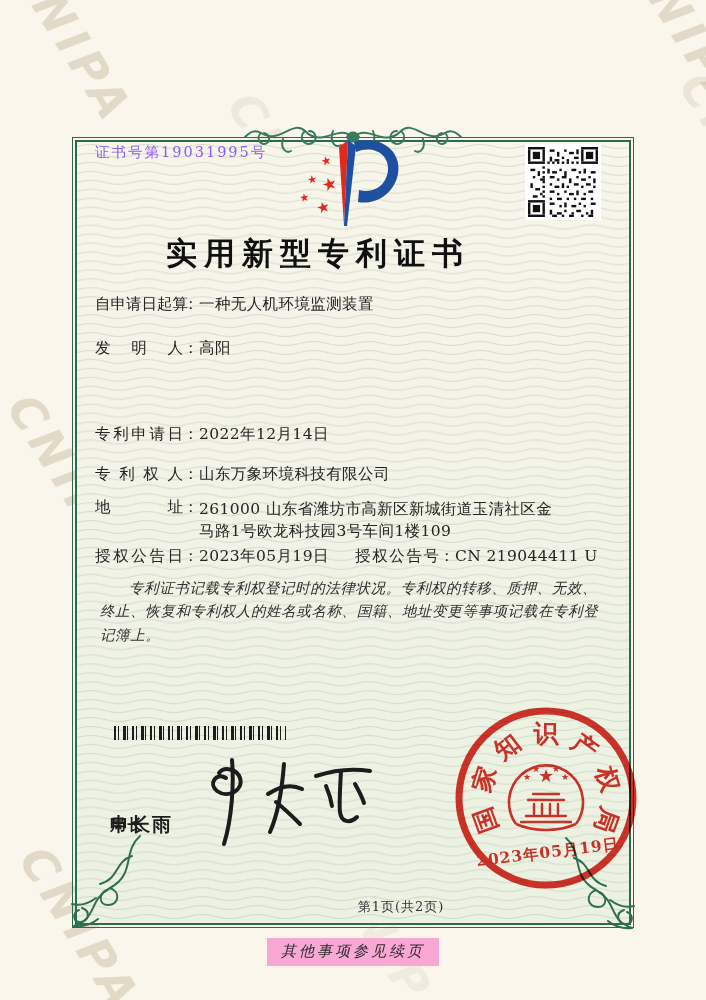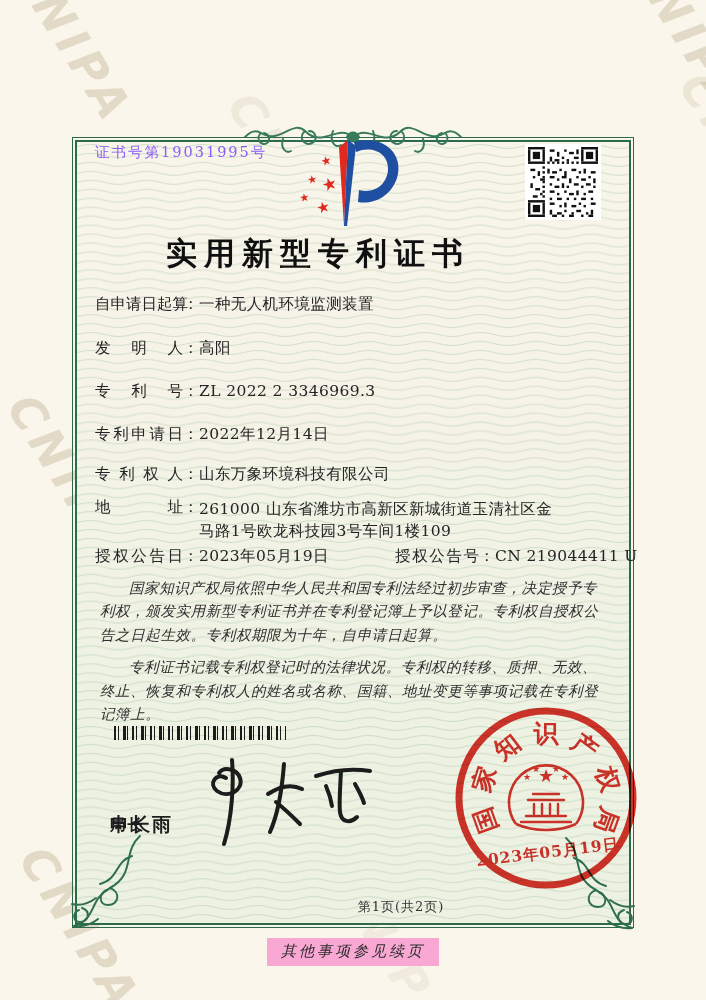--- a/index.html
+++ b/index.html
@@ -39,21 +39,21 @@
     position:absolute; left:72px; top:233px; width:492px;
     text-align:center; font-size:31px; font-weight:bold; letter-spacing:7px; color:#101010;
   }
   
   .field-row { position:absolute; left:95px; font-size:15.5px; line-height:1.25; color:#242424; white-space:nowrap; }
   .flabel { display:inline-block; width:88px; text-align:justify; text-align-last:justify; vertical-align:top; }
   .fcolon { display:inline-block; width:16px; vertical-align:top; }
   .fvalue { display:inline-block; vertical-align:top; letter-spacing:0.4px; }
   .addr .fvalue { white-space:normal; width:362px; line-height:1.45; }
   .grp2 { position:absolute; left:260px; top:0; white-space:nowrap; }
-  .grp2 .flabel { width:84px;margin-left:40px; }
+  .grp2 .flabel { width:84px; }
   
   .body-text { position:absolute; left:100px; top:577px; width:512px; }
   .body-text p {
     font-size:14.5px; line-height:1.62; text-indent:2em;
     font-style:italic; color:#2e2e2e; margin-bottom:9px; letter-spacing:0.6px;
   }
   
   .barcode {
     position:absolute; left:114px; top:726px; width:172px; height:14px;
     background:repeating-linear-gradient(90deg,
@@ -266,41 +266,37 @@
   </svg>
 
   <div class="title">实用新型专利证书</div>
 
   <div class="field-row" style="top:295px;">
     <span class="flabel">自申请日起算</span><span class="fcolon">：</span><span class="fvalue">一种无人机环境监测装置</span>
   </div>
   <div class="field-row" style="top:339px;">
     <span class="flabel">发明人</span><span class="fcolon">：</span><span class="fvalue">高阳</span>
   </div>
-  <div class="field-row" style="top:382px;">
-    <span class="flabel">专利号</span><span class="fcolon">：</span><span class="fvalue">ZL 2022 2 3346969.3</span>
-  </div>
   <div class="field-row" style="top:425px;">
     <span class="flabel">专利申请日</span><span class="fcolon">：</span><span class="fvalue">2022年12月14日</span>
   </div>
   <div class="field-row" style="top:465px;">
     <span class="flabel">专利权人</span><span class="fcolon">：</span><span class="fvalue">山东万象环境科技有限公司</span>
   </div>
   <div class="field-row addr" style="top:498px;">
     <span class="flabel">地址</span><span class="fcolon">：</span><span class="fvalue">261000 山东省潍坊市高新区新城街道玉清社区金马路1号欧龙科技园3号车间1楼109</span>
   </div>
   <div class="field-row" style="top:547px;">
     <span class="flabel">授权公告日</span><span class="fcolon">：</span><span class="fvalue">2023年05月19日</span>
     <span class="grp2">
       <span class="flabel">授权公告号</span><span class="fcolon">：</span><span class="fvalue">CN 219044411 U</span>
     </span>
   </div>
 
   <div class="body-text">
-    <p>国家知识产权局依照中华人民共和国专利法经过初步审查，决定授予专利权，颁发实用新型专利证书并在专利登记簿上予以登记。专利权自授权公告之日起生效。专利权期限为十年，自申请日起算。</p>
     <p>专利证书记载专利权登记时的法律状况。专利权的转移、质押、无效、终止、恢复和专利权人的姓名或名称、国籍、地址变更等事项记载在专利登记簿上。</p>
   </div>
 
   <div class="barcode"></div>
 
   <div class="director-title">局长</div>
   <div class="director-name">申长雨</div>
 
   <svg class="signature" width="185" height="92" viewBox="0 0 185 92" aria-hidden="true">
     <g fill="none" stroke="#1c1c1c" stroke-width="4" stroke-linecap="round" stroke-linejoin="round">

